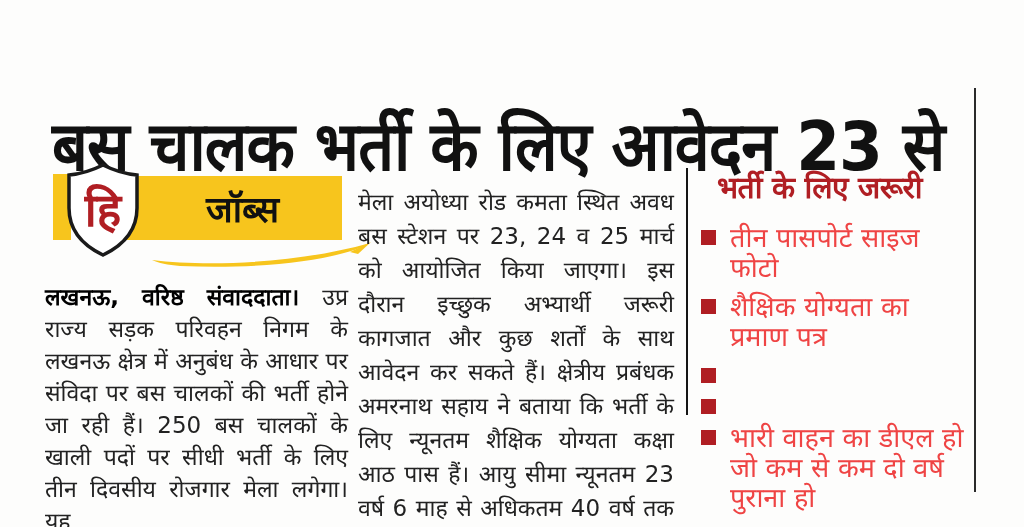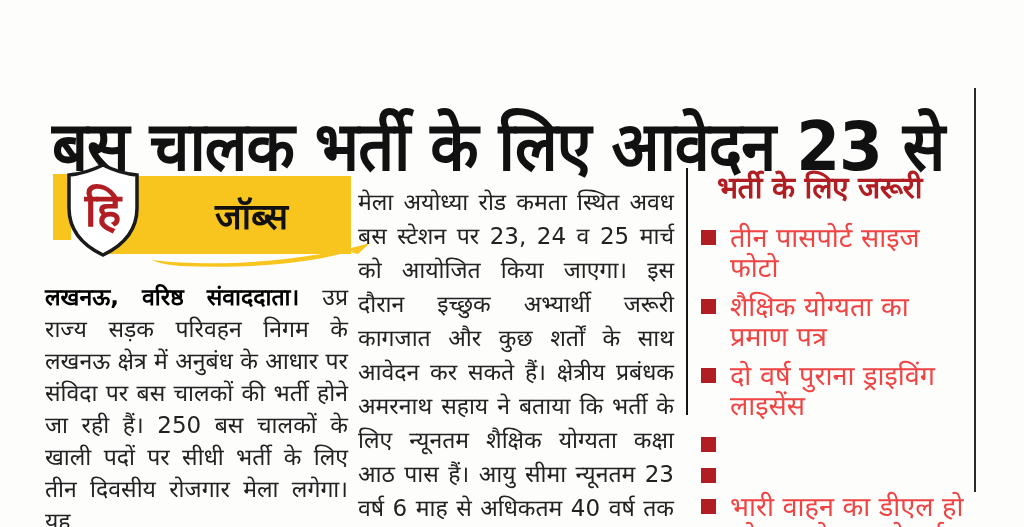--- a/index.html
+++ b/index.html
@@ -25,21 +25,21 @@
   .right-rule{
     position:absolute;left:974px;top:88px;width:2px;height:404px;
     background:#2a2a2a;
   }
 
   
   .logo-bar{
     position:absolute;left:53px;top:174px;width:18px;height:66px;
   }
   .logo-banner{
-    position:absolute;left:100px;top:176px;width:251px;height:78px;
+    position:absolute;left:91px;top:176px;width:251px;height:64px;
     display:flex;align-items:center;justify-content:center;
     padding-left:52px;box-sizing:border-box;
     font-size:36px;font-weight:800;color:#111;
   }
   .logo-shield{position:absolute;left:63px;top:162px;width:80px;height:96px;}
   .logo-swoosh{position:absolute;left:150px;top:240px;width:225px;height:30px;}
 
   
   .col{
     font-size:23px;line-height:32px;text-align:justify;color:#222;
@@ -116,24 +116,20 @@
       <li class="req-item">
         <span class="req-bullet" style="background:#B01E23;"></span>
         <span>तीन पासपोर्ट साइज फोटो</span>
       </li>
       <li class="req-item">
         <span class="req-bullet" style="background:#B01E23;"></span>
         <span>शैक्षिक योग्यता का प्रमाण पत्र</span>
       </li>
       <li class="req-item">
         <span class="req-bullet" style="background:#B01E23;"></span>
-        <span>दो वर्ष पुराना ड्राइविंग लाइसेंस</span>
-      </li>
-      <li class="req-item">
-        <span class="req-bullet" style="background:#B01E23;"></span>
       </li>
       <li class="req-item">
         <span class="req-bullet" style="background:#B01E23;"></span>
       </li>
       <li class="req-item">
         <span class="req-bullet" style="background:#B01E23;"></span>
         <span>भारी वाहन का डीएल हो जो कम से कम दो वर्ष पुराना हो</span>
       </li>
     </ul>
   </aside>

